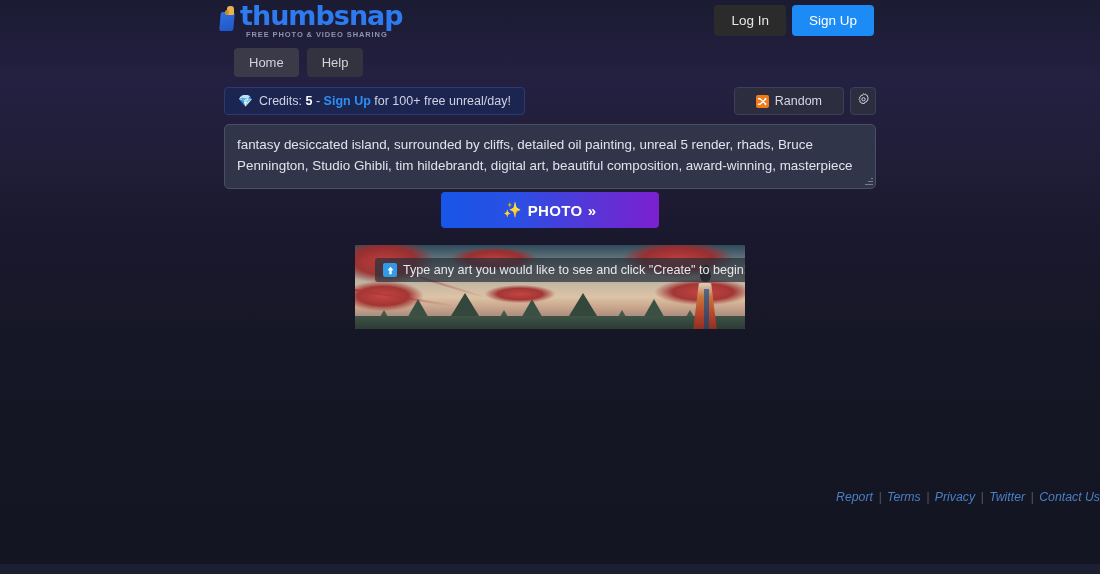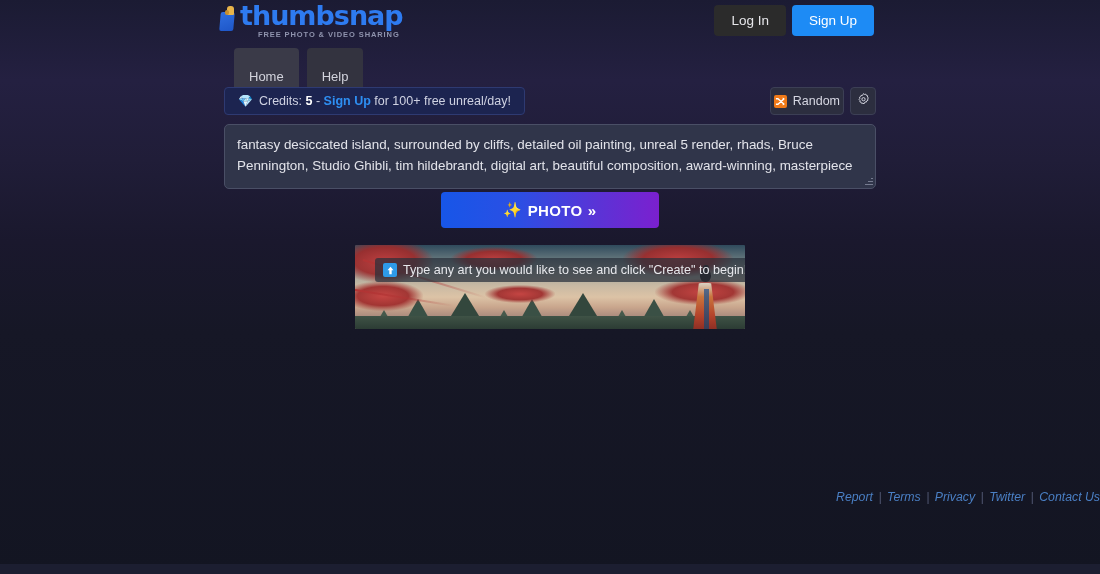--- a/index.html
+++ b/index.html
@@ -91,21 +91,21 @@
     letter-spacing: -1px;
     color: #2e7bf0;
     font-family: "DejaVu Sans", sans-serif;
   }
   .logo-tag {
     font-size: 7.5px;
     font-weight: bold;
     letter-spacing: 0.9px;
     color: #8f93ad;
     margin-top: 2px;
-    margin-left: 18px;
+    margin-left: 6px;
     font-family: "Liberation Sans", sans-serif;
   }
   .auth {
     position: absolute;
     right: 226px;
     top: 5px;
     display: flex;
     gap: 6px;
     padding-left: 44px;
   }
@@ -134,21 +134,21 @@
   .navtabs {
     position: absolute;
     left: 234px;
     top: 48px;
     display: flex;
     gap: 8px;
   }
   .navtab {
     border-radius: 4px;
     font-size: 13px;
-    padding: 21px 15px;
+    padding: 7px 15px;
     color: #d2d3dc;
     cursor: pointer;
     background: #33333f;
   }
   .navtab.active { background: #3a3a48; }
 
   
   .credits-row {
     position: absolute;
     left: 224px;
@@ -187,21 +187,21 @@
     align-items: center;
   }
   .btn-random {
     height: 28px;
     background: #2c2e3f;
     border: 1px solid #3c3f55;
     border-radius: 4px;
     display: flex;
     align-items: center;
     gap: 6px;
-    padding: 0 3px;
+    padding: 0 21px;
     font-size: 12.5px;
     color: #d6d7e2;
     cursor: pointer;
   }
   .shuffle-icon {
     width: 13px; height: 13px;
     background: #f07a18;
     border-radius: 2px;
     display: flex;
     align-items: center;

